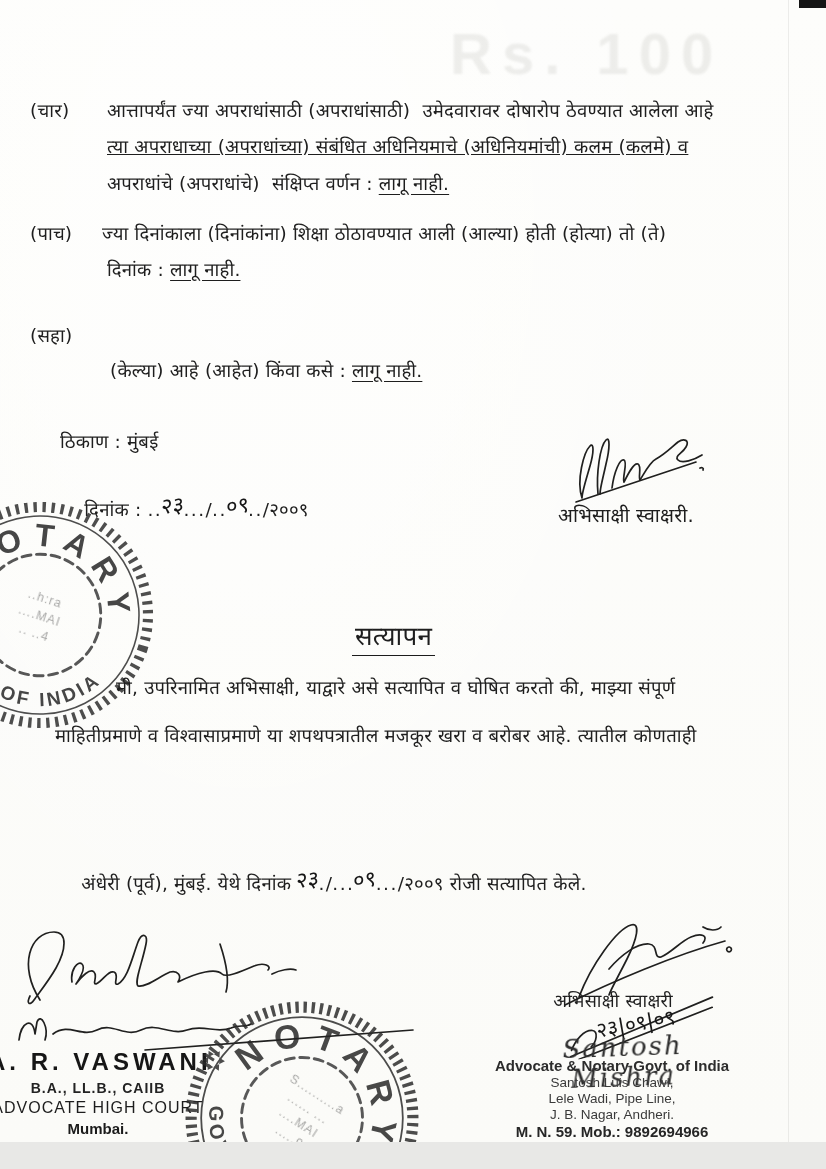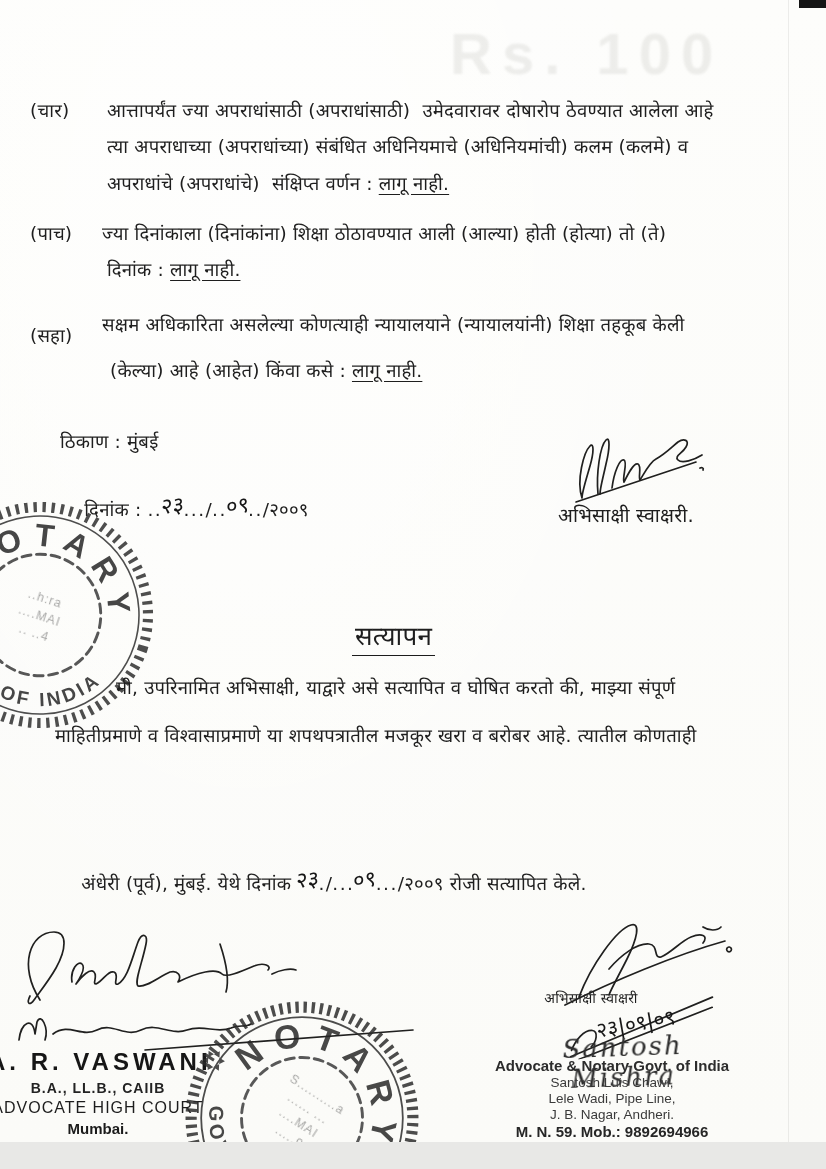--- a/index.html
+++ b/index.html
@@ -41,29 +41,28 @@
 <body>
 
 <div class="page">
 
   <div class="abs watermark" style="left:450px;top:20px;">Rs. 100</div>
   <div class="abs corner" style="left:799px;top:0;width:27px;height:8px;"></div>
   <div class="abs vline" style="left:788px;top:0;height:1169px;"></div>
 
   <div class="abs dev" style="left:30px;top:97px;">(चार)</div>
   <div class="abs dev" style="left:107px;top:97px;">आत्तापर्यंत ज्या अपराधांसाठी (अपराधांसाठी)  उमेदवारावर दोषारोप ठेवण्यात आलेला आहे</div>
-  <div class="abs dev" style="left:107px;top:133px;">त्या अपराधाच्या (अपराधांच्या) संबंधित अधिनियमाचे (अधिनियमांची) कलम (कलमे) व</div>
+  <div class="abs dev" style="left:107px;top:133px;text-decoration:underline;">त्या अपराधाच्या (अपराधांच्या) संबंधित अधिनियमाचे (अधिनियमांची) कलम (कलमे) व</div>
   <div class="abs dev" style="left:107px;top:170px;"><span>अपराधांचे (अपराधांचे)  संक्षिप्त वर्णन : </span><span class="ul">लागू नाही.</span></div>
 
   <div class="abs dev" style="left:30px;top:220px;">(पाच)</div>
   <div class="abs dev" style="left:102px;top:220px;">ज्या दिनांकाला (दिनांकांना) शिक्षा ठोठावण्यात आली (आल्या) होती (होत्या) तो (ते)</div>
   <div class="abs dev" style="left:107px;top:256px;"><span>दिनांक : </span><span class="ul">लागू नाही.</span></div>
 
   <div class="abs dev" style="left:30px;top:322px;">(सहा)</div>
-  <div class="abs dev" style="left:102px;top:311px;">सक्षम अधिकारिता असलेल्या कोणत्याही न्यायालयाने (न्यायालयांनी) शिक्षा तहकूब केली</div>
   <div class="abs dev" style="left:110px;top:357px;"><span>(केल्या) आहे (आहेत) किंवा कसे : </span><span class="ul">लागू नाही.</span></div>
 
   <div class="abs dev" style="left:60px;top:428px;"><span>ठिकाण : </span><span>मुंबई</span></div>
 
   <div class="abs dev" style="left:60px;top:471px;">
     <span>दिनांक : </span><span class="dots">..</span><span class="hw">२३</span><span class="dots">...</span><span>/</span><span class="dots">..</span><span class="hw">०९</span><span class="dots">..</span><span>/</span><span>२००९</span>
   </div>
 
   <svg class="abs sig" style="left:568px;top:430px;" width="155" height="78" viewBox="0 0 155 78">
     <path d="M14,68 C8,50 16,22 22,16 C26,12 26,22 22,36 C18,50 14,62 14,68"></path>
@@ -150,21 +149,21 @@
     </g>
   </svg>
 
   <svg class="abs sig" style="left:553px;top:913px;" width="185" height="96" viewBox="0 0 185 96">
     <path d="M26,84 C38,52 64,16 78,12 C88,9 84,26 74,46 C66,62 58,76 56,82"></path>
     <path d="M56,56 C68,42 84,30 96,31 C106,32 100,46 108,44 C118,40 128,28 138,24 C148,20 156,22 150,30"></path>
     <path d="M150,14 C156,18 164,18 168,14"></path>
     <path d="M12,92 C60,68 122,42 172,28"></path>
     <path d="M176,34 a2.4,2.4 0 1 0 .1,0"></path>
   </svg>
-  <div class="abs dev" style="left:486px;top:988px;width:210px;text-align:center;font-size:14px;">अभिसाक्षी स्वाक्षरी</div>
+  <div class="abs dev" style="left:508px;top:988px;width:210px;text-align:center;font-size:18px;">अभिसाक्षी स्वाक्षरी</div>
 
   <div class="abs" style="left:578px;top:1012px;transform:rotate(-10deg);">
     <svg class="sig" width="160" height="44" viewBox="0 0 160 44" style="position:absolute;left:-14px;top:-4px;">
       <path d="M4,34 C10,24 20,16 28,18 C34,20 30,30 24,34"></path>
       <path d="M2,40 L152,6"></path>
       <path d="M10,44 L150,16"></path>
     </svg>
     <span class="hwdate" style="position:relative;left:18px;">२३|०९|०९</span>
   </div>
 

